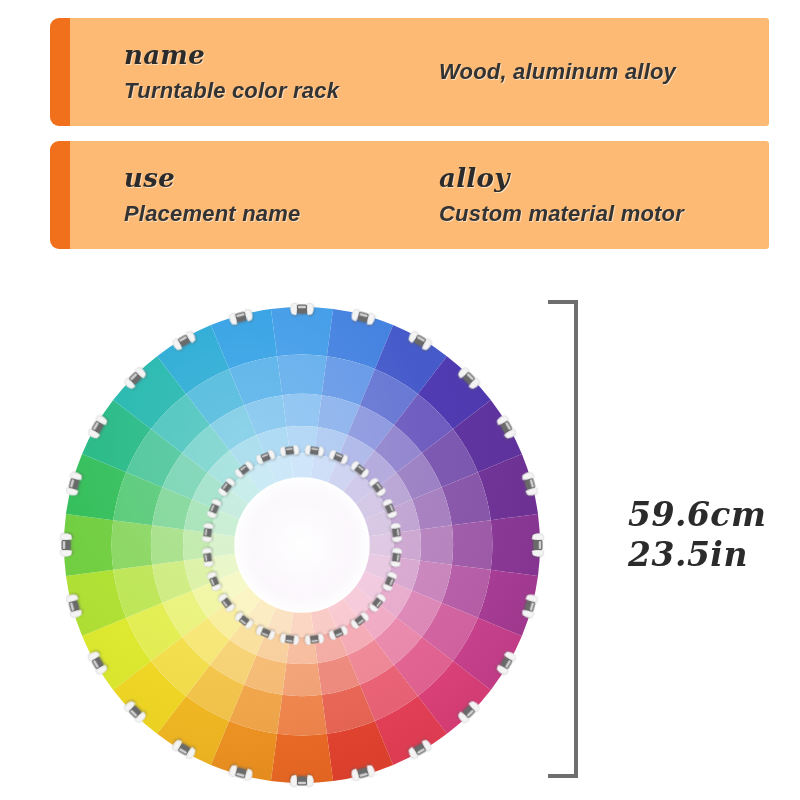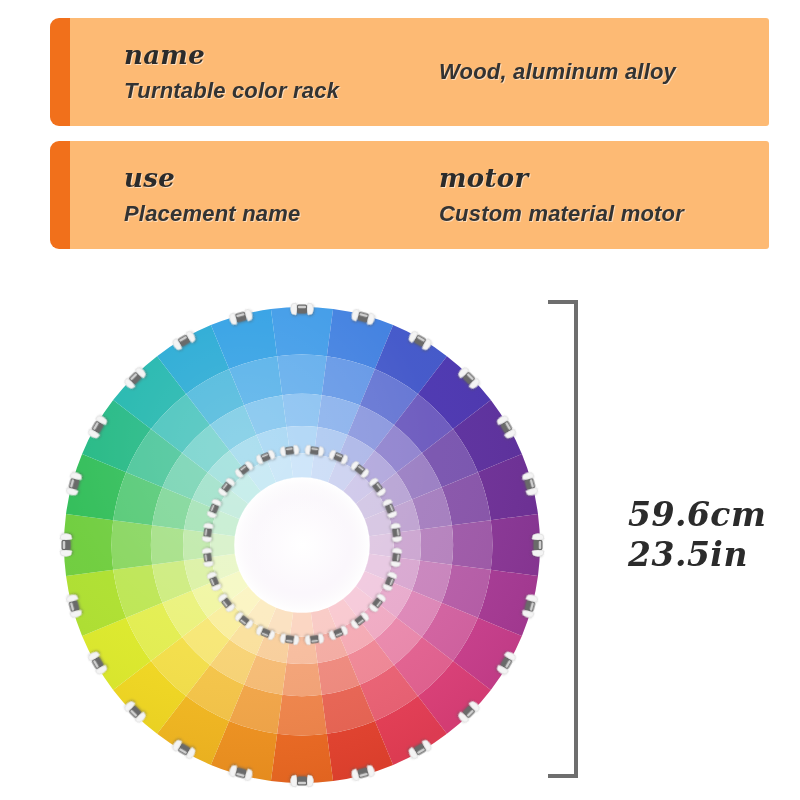--- a/index.html
+++ b/index.html
@@ -136,21 +136,21 @@
   </div>
 
   <div class="spec-card">
     <div class="card-accent"></div>
     <div class="card-body">
       <div class="field col1">
         <div class="field-label">use</div>
         <div class="field-value">Placement name</div>
       </div>
       <div class="field col2">
-        <div class="field-label">motor</div>
+        <div class="field-label">alloy</div>
         <div class="field-value">Custom material motor</div>
       </div>
     </div>
   </div>
 
 </div>
 
 <div id="product-photo">
   <svg id="wheel-svg" width="500" height="500" viewBox="0 0 500 500">
     <defs>

